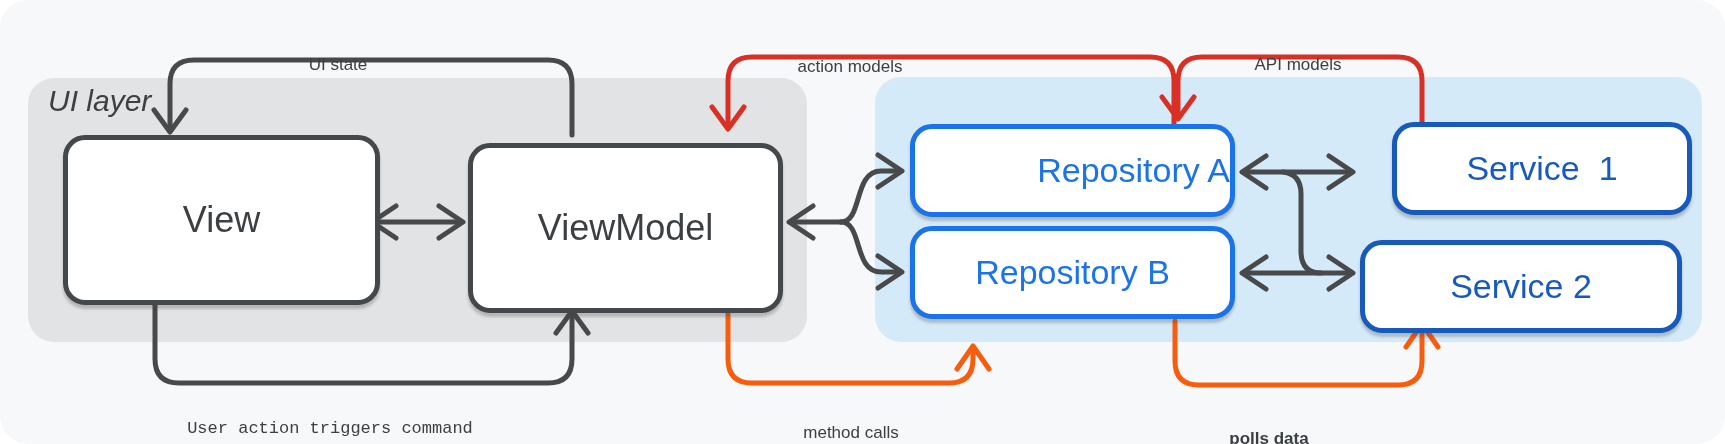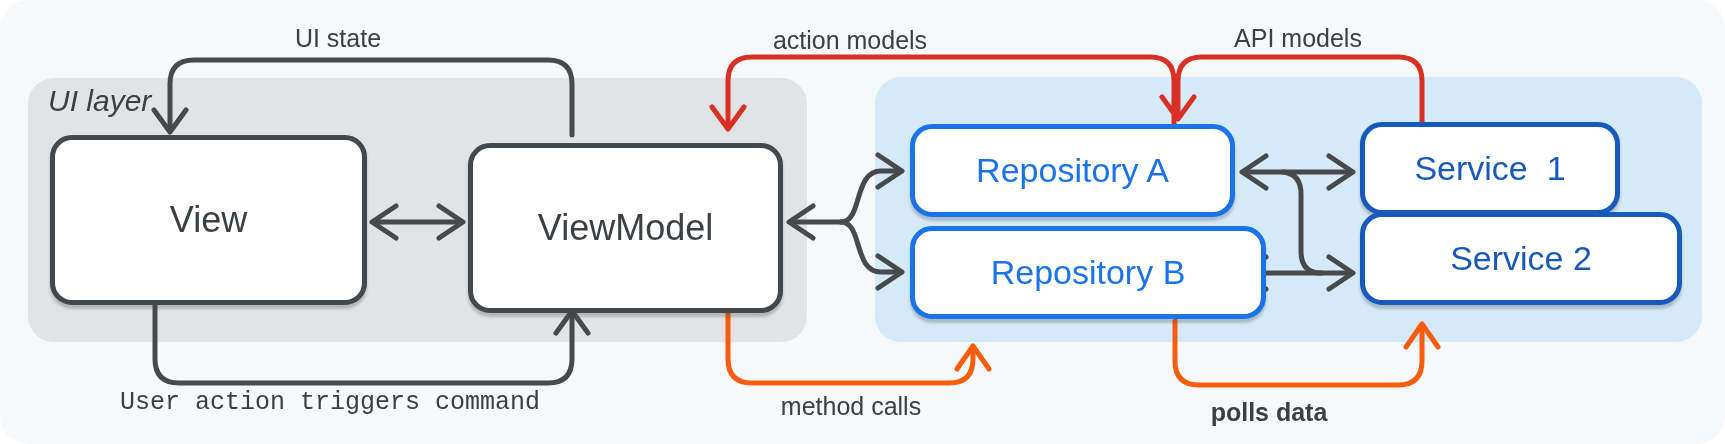--- a/index.html
+++ b/index.html
@@ -55,23 +55,24 @@
   .node-label{
     font-size:36px;
     color:var(--label-text);
     white-space:pre;
   }
   .node-blue .node-label{ color:var(--blue); font-size:34px; }
   .node-navy .node-label{ color:var(--navy); font-size:34px; }
   .edge-label{
     position:absolute;
     transform:translateX(-50%);
-    font-size:25px;
+    font-size:17px;
     color:var(--label-text);
     white-space:pre;
+    margin-top:31px;
   }
   svg.edges{
     position:absolute;
     left:0; top:0;
     width:1725px; height:444px;
     pointer-events:none;
   }
   svg.edges path{
     fill:none;
     stroke-width:5;
@@ -141,38 +142,38 @@
     <g class="stroke-orange">
       <path d="M728 305 V359 Q728 383 752 383 H949 Q973 383 973 359 V348"></path>
       <path d="M957 369 L973 346 L989 369"></path>
     </g>
     <g class="stroke-orange">
       <path d="M1175 321 V361 Q1175 385 1199 385 H1398 Q1422 385 1422 361 V326"></path>
       <path d="M1406 347 L1422 324 L1438 347"></path>
     </g>
   </svg>
 
-  <div class="node node-dark" style="left:50px;top:135px;width:317px;height:170px;">
+  <div class="node node-dark" style="left:63px;top:135px;width:317px;height:170px;">
     <span class="node-label">View</span>
   </div>
   <div class="node node-dark" style="left:468px;top:135px;width:315px;height:170px;margin-top:8px;">
     <span class="node-label">ViewModel</span>
   </div>
 
-  <div class="node node-blue" style="left:910px;top:124px;width:325px;height:93px;">
+  <div class="node node-blue" style="left:910px;top:124px;width:325px;height:93px;justify-content:flex-end;">
     <span class="node-label">Repository A</span>
   </div>
-  <div class="node node-blue" style="left:910px;top:226px;width:356px;height:93px;">
+  <div class="node node-blue" style="left:910px;top:226px;width:325px;height:93px;">
     <span class="node-label">Repository B</span>
   </div>
 
-  <div class="node node-navy" style="left:1360px;top:122px;width:260px;height:93px;">
+  <div class="node node-navy" style="left:1392px;top:122px;width:300px;height:93px;">
     <span class="node-label">Service  1</span>
   </div>
-  <div class="node node-navy" style="left:1360px;top:212px;width:322px;height:93px;">
+  <div class="node node-navy" style="left:1360px;top:240px;width:322px;height:93px;">
     <span class="node-label">Service 2</span>
   </div>
 
   <div class="edge-label" style="left:338px;top:24px;">UI state</div>
   <div class="edge-label" style="left:850px;top:26px;">action models</div>
   <div class="edge-label" style="left:1298px;top:24px;">API models</div>
   <div class="edge-label" style="left:330px;top:388px;font-family:Liberation Mono, monospace;">User action triggers command</div>
   <div class="edge-label" style="left:851px;top:392px;text-align:right;">method calls</div>
   <div class="edge-label" style="left:1269px;top:398px;font-weight:bold;">polls data</div>
 

